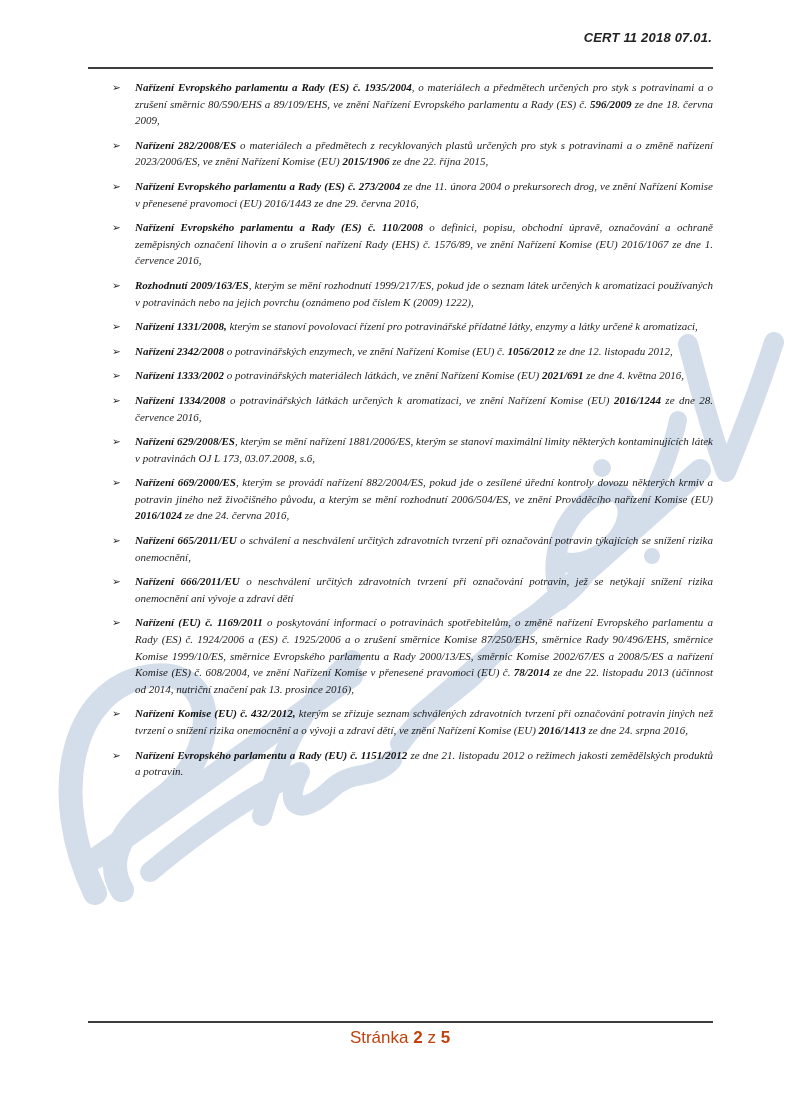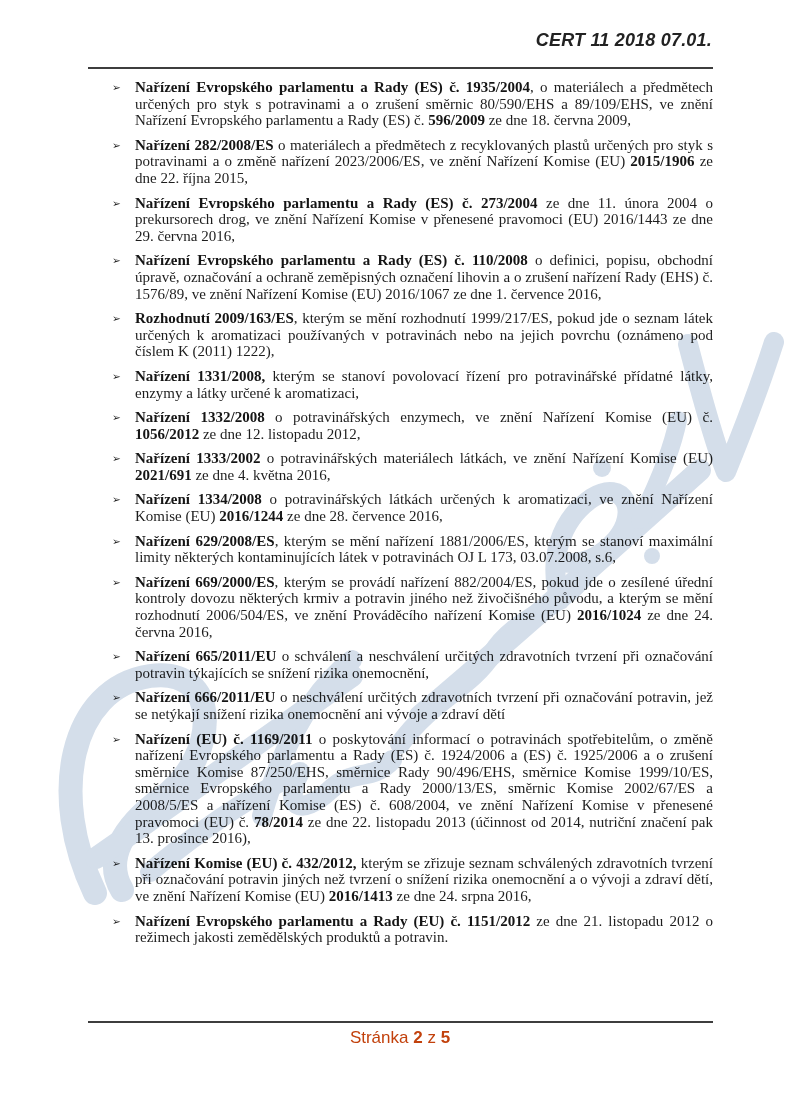--- a/index.html
+++ b/index.html
@@ -4,41 +4,41 @@
 <style>
   html,body{margin:0;padding:0;}
   body{
     width:800px;height:1100px;background:#ffffff;position:relative;overflow:hidden;
     font-family:"Liberation Serif", serif;color:#1d1d1d;
     -webkit-font-smoothing:antialiased;
   }
   .header-code{
     position:absolute;top:30px;right:88px;
     font-family:"Liberation Sans", sans-serif;
-    font-style:italic;font-weight:600;font-size:18px;color:#222;
+    font-style:italic;font-weight:600;font-size:13px;color:#222;
     letter-spacing:.2px;
   }
   .rule{
     position:absolute;left:88px;right:87px;height:2px;background:#3d3d3d;
   }
   .rule-top{top:67px;}
   .rule-bottom{top:1021px;}
   .content{
     position:absolute;top:79px;left:112px;width:601px;z-index:2;
   }
   .intro{
     margin:0 0 9px 23px;text-align:justify;font-size:13.2px;line-height:16.6px;
   }
   .item{display:flex;margin-bottom:8px;}
   .marker{
     flex:0 0 23px;width:23px;
     font-family:"DejaVu Sans", sans-serif;font-size:10.5px;color:#1d1d1d;
     padding-top:2px;
   }
-  .itext{margin:0;flex:1;text-align:justify;font-size:15px;line-height:16.6px;}
+  .itext{margin:0;flex:1;text-align:justify;font-size:11px;line-height:16.6px;font-style:italic;}
   .itext b,.intro b{font-weight:bold;color:#151515;}
   .footer-text{
     position:absolute;top:1028px;left:0;width:100%;text-align:center;z-index:2;
     font-family:"Liberation Sans", sans-serif;font-size:17px;color:#c2410c;
   }
   .footer-text b{font-weight:bold;}
   .watermark{
     position:absolute;top:0;left:0;width:800px;height:1100px;z-index:3;
     pointer-events:none;mix-blend-mode:multiply;
   }
@@ -78,29 +78,29 @@
       <div class="item">
         <span class="marker">➢</span>
         <p class="itext"><b>Nařízení Evropského parlamentu a Rady (ES) č. 273/2004</b><span> ze dne 11. února 2004 o prekursorech drog, ve znění Nařízení Komise v přenesené pravomoci (EU) 2016/1443 ze dne 29. června 2016,</span></p>
       </div>
       <div class="item">
         <span class="marker">➢</span>
         <p class="itext"><b>Nařízení Evropského parlamentu a Rady (ES) č. 110/2008</b><span> o definici, popisu, obchodní úpravě, označování a ochraně zeměpisných označení lihovin a o zrušení nařízení Rady (EHS) č. 1576/89, ve znění Nařízení Komise (EU) 2016/1067 ze dne 1. července 2016,</span></p>
       </div>
       <div class="item">
         <span class="marker">➢</span>
-        <p class="itext"><b>Rozhodnutí 2009/163/ES</b><span>, kterým se mění rozhodnutí 1999/217/ES, pokud jde o seznam látek určených k aromatizaci používaných v potravinách nebo na jejich povrchu (oznámeno pod číslem K (2011) 1222),</span></p>
+        <p class="itext"><b>Rozhodnutí 2009/163/ES</b><span>, kterým se mění rozhodnutí 1999/217/ES, pokud jde o seznam látek určených k aromatizaci používaných v potravinách nebo na jejich povrchu (oznámeno pod číslem K (2009) 1222),</span></p>
       </div>
       <div class="item">
         <span class="marker">➢</span>
         <p class="itext"><b>Nařízení 1331/2008,</b><span> kterým se stanoví povolovací řízení pro potravinářské přídatné látky, enzymy a látky určené k aromatizaci,</span></p>
       </div>
       <div class="item">
         <span class="marker">➢</span>
-        <p class="itext"><b>Nařízení 1332/2008</b><span> o potravinářských enzymech, ve znění Nařízení Komise (EU) č. </span><b>1056/2012</b><span> ze dne 12. listopadu 2012,</span></p>
+        <p class="itext"><b>Nařízení 2342/2008</b><span> o potravinářských enzymech, ve znění Nařízení Komise (EU) č. </span><b>1056/2012</b><span> ze dne 12. listopadu 2012,</span></p>
       </div>
       <div class="item">
         <span class="marker">➢</span>
         <p class="itext"><b>Nařízení 1333/2002</b><span> o potravinářských materiálech látkách, ve znění Nařízení Komise (EU) </span><b>2021/691</b><span> ze dne 4. května 2016,</span></p>
       </div>
       <div class="item">
         <span class="marker">➢</span>
         <p class="itext"><b>Nařízení 1334/2008</b><span> o potravinářských látkách určených k aromatizaci, ve znění Nařízení Komise (EU) </span><b>2016/1244</b><span> ze dne 28. července 2016,</span></p>
       </div>
       <div class="item">

